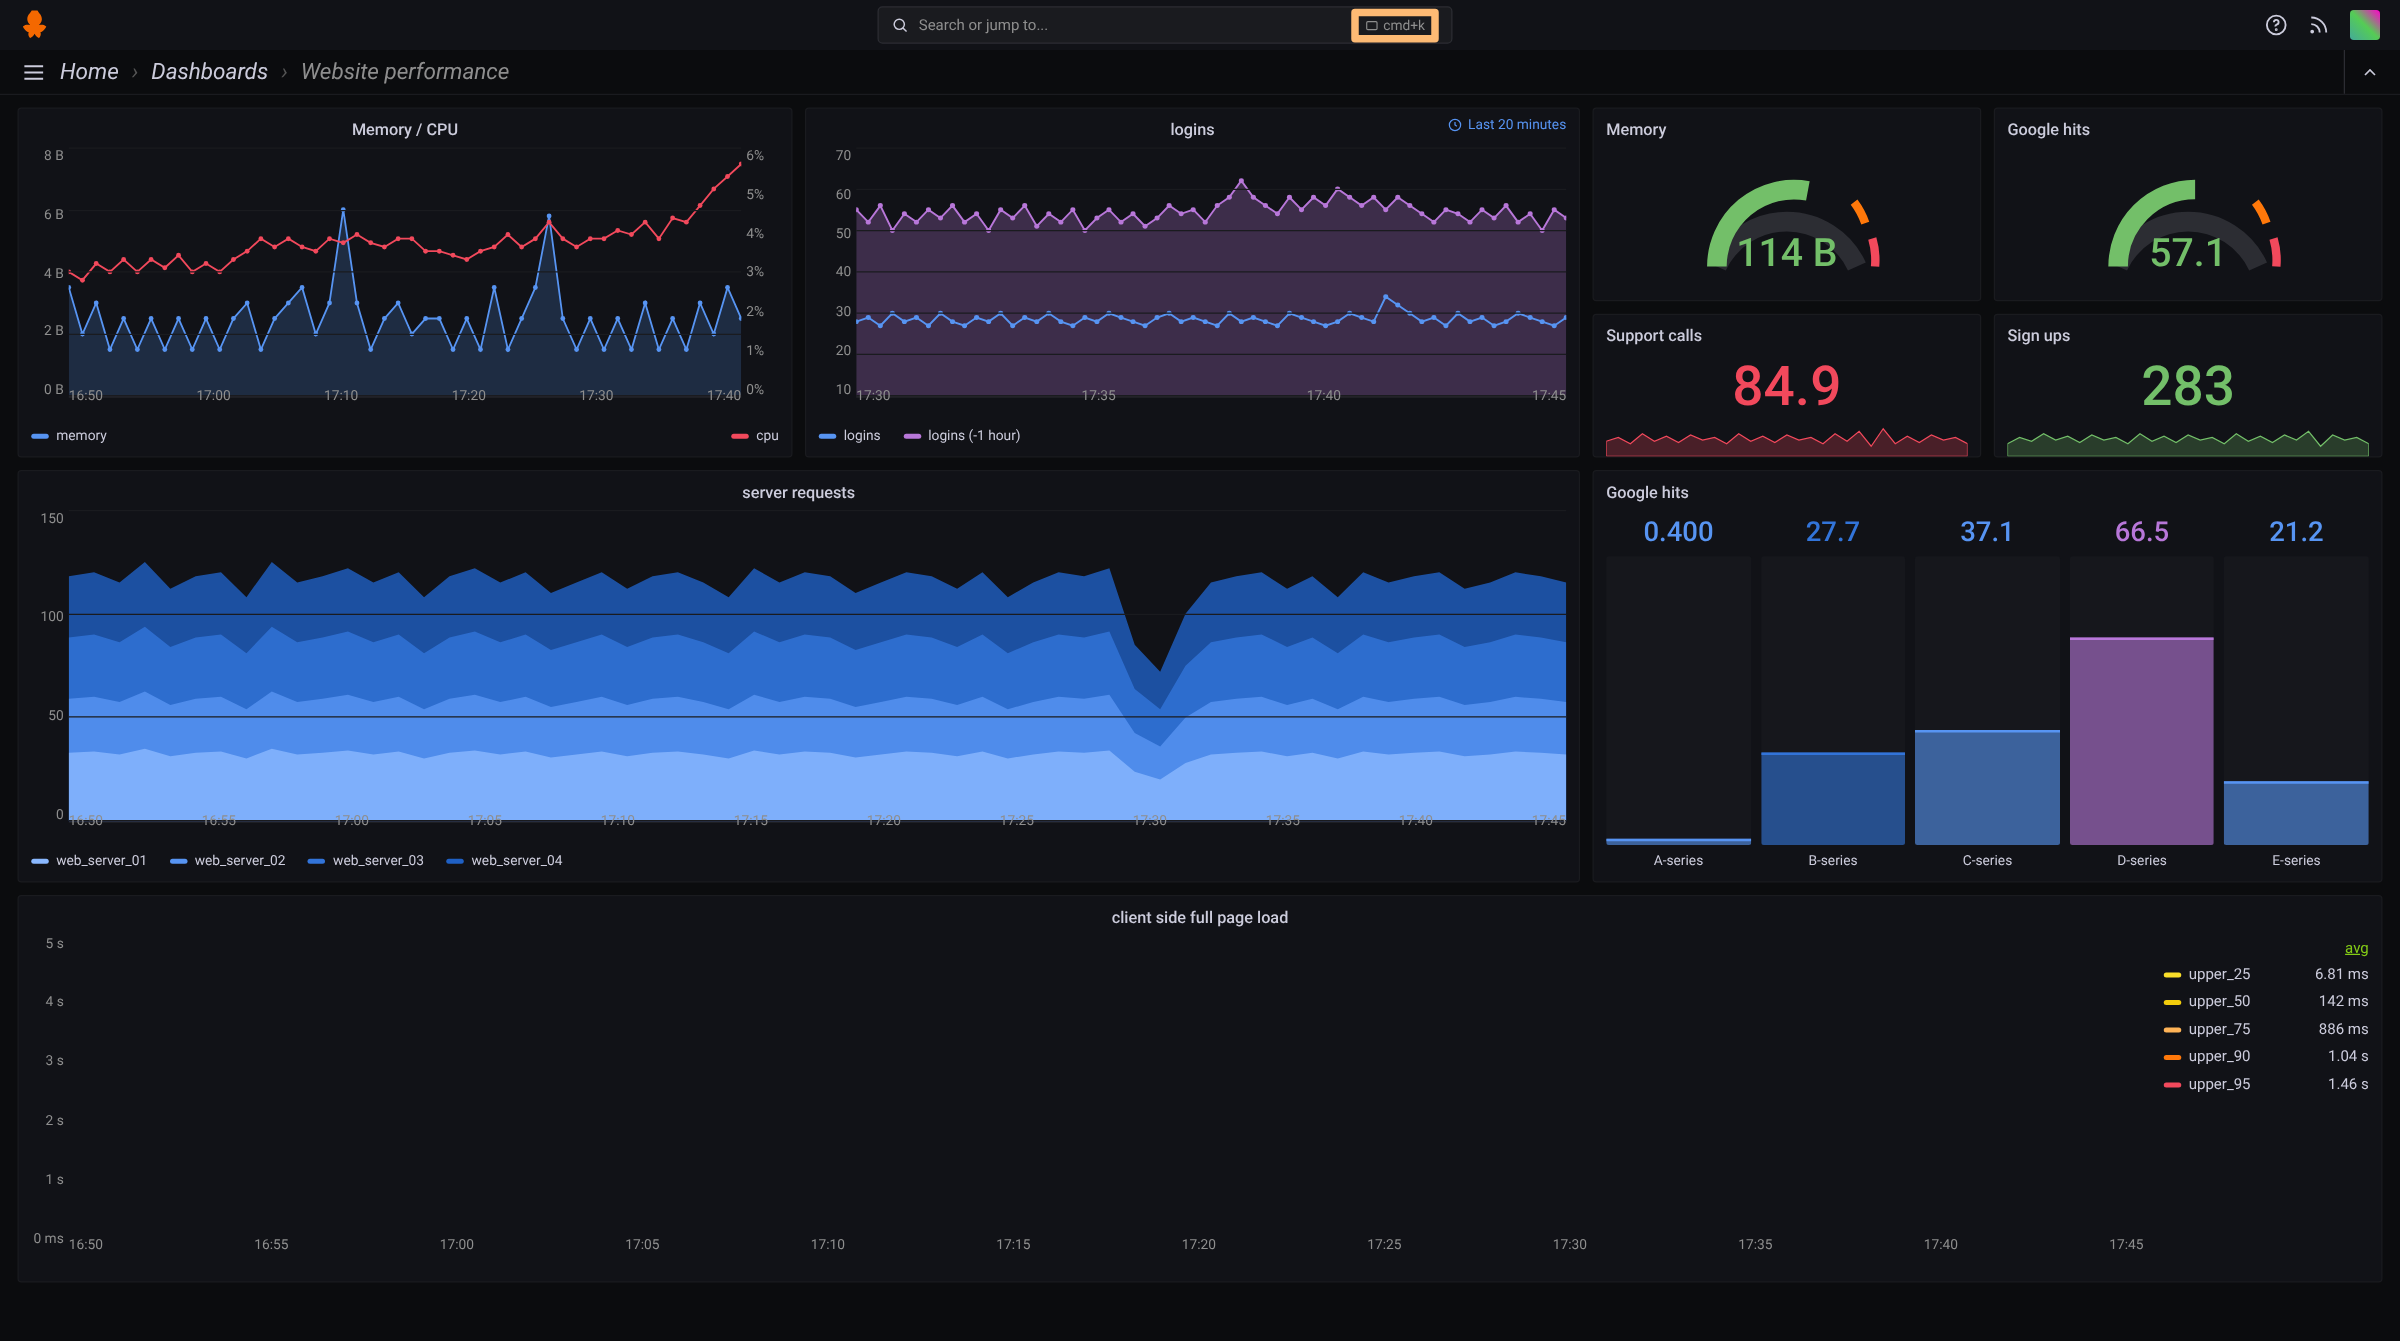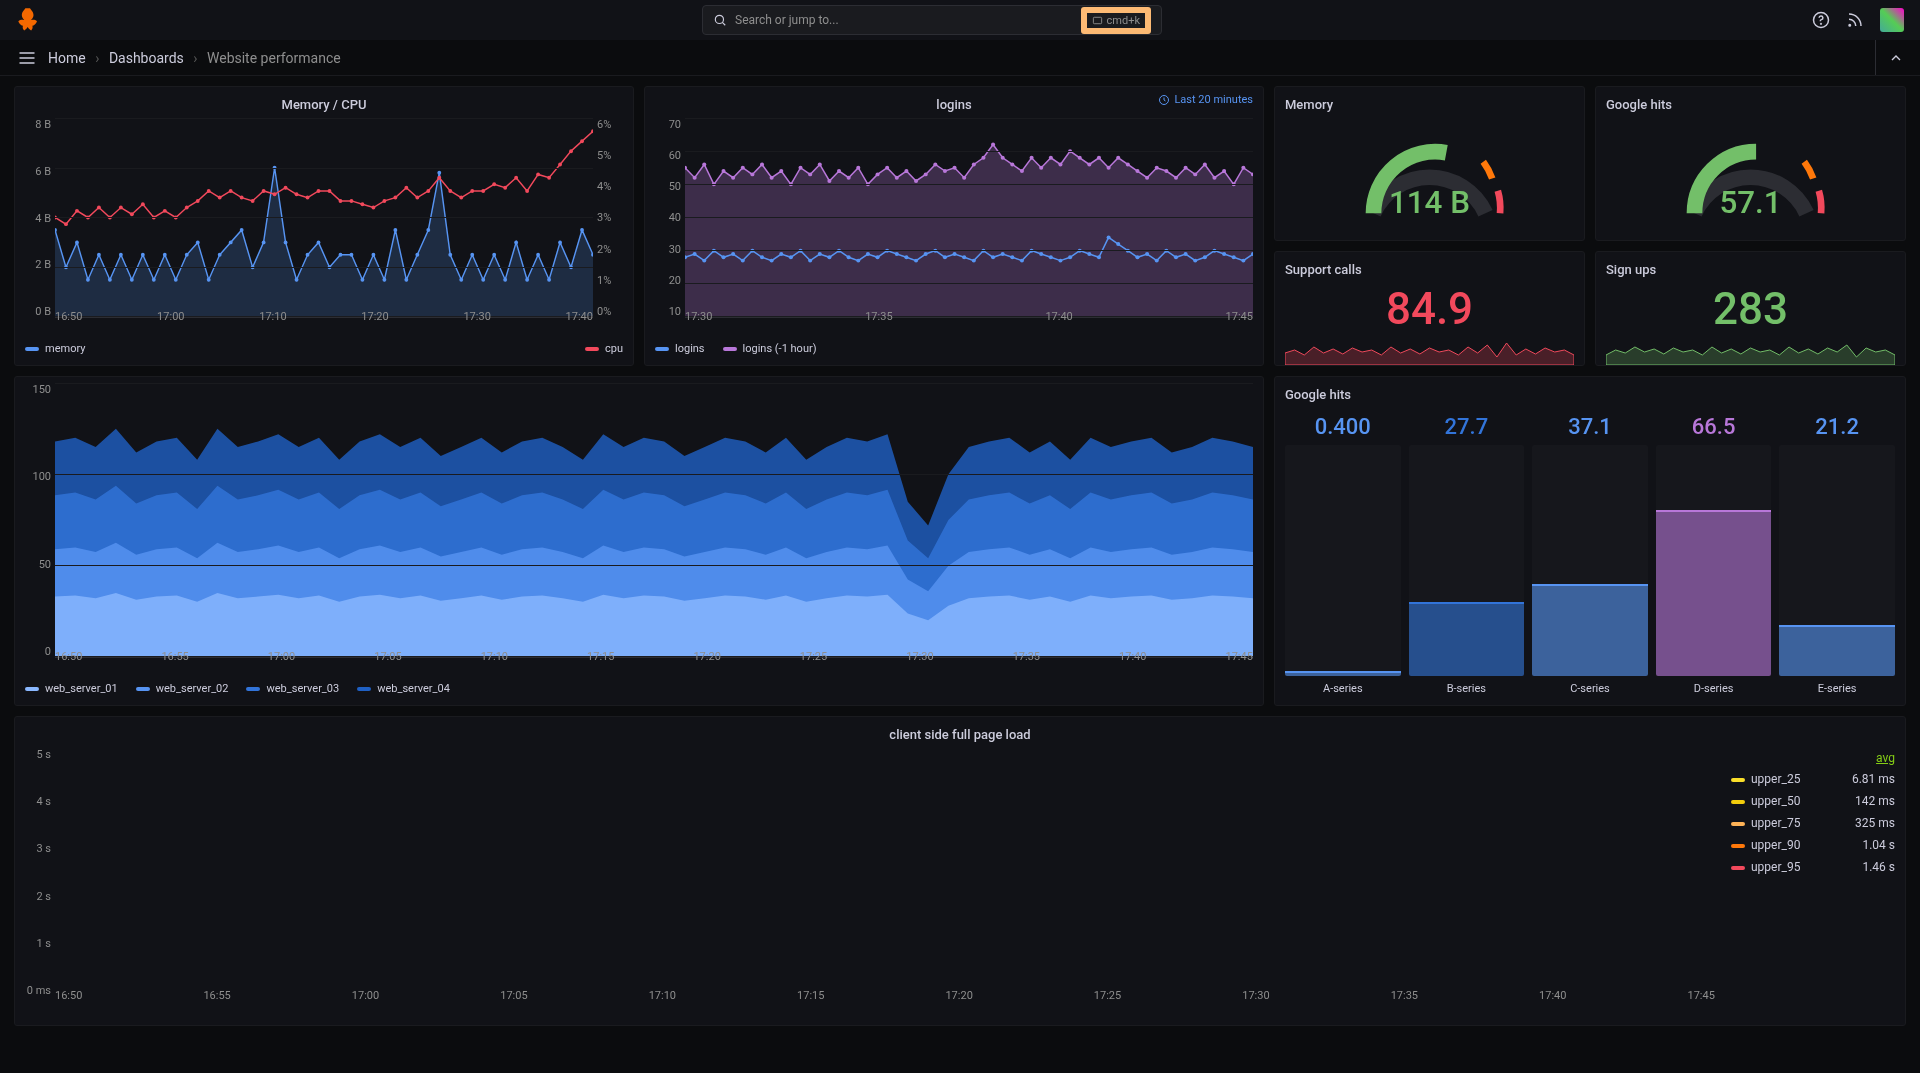--- a/index.html
+++ b/index.html
@@ -6,21 +6,21 @@
 body { font-family:-apple-system,BlinkMacSystemFont,'Segoe UI',Roboto,sans-serif; background:#0b0c0e; color:#ccccdc; font-size:12px; width:1920px; height:1073px; overflow:hidden; }
 .topbar { height:40px; display:flex; align-items:center; padding:0 16px; background:#111217; }
 .logo { width:28px; height:28px; margin-right:8px; }
 .search { flex:0 0 460px; margin:0 auto; height:30px; background:#1a1b1f; border:1px solid #2c2d33; border-radius:4px; display:flex; align-items:center; padding:0 10px; color:#8e8e8e; gap:8px; }
 .search-kbd { margin-left:auto; border:6px solid #fdba74; padding:1px 5px; border-radius:3px; font-size:11px; display:flex; align-items:center; gap:4px; }
 .topicons { display:flex; gap:16px; align-items:center; }
 .icon { display:inline-flex; align-items:center; justify-content:center; color:#ccccdc; }
 .avatar { width:24px; height:24px; background:linear-gradient(45deg,#4a9,#5c5,#f0c); border-radius:3px; }
 .subbar { height:36px; display:flex; align-items:center; padding:0 16px; gap:10px; border-bottom:1px solid #1a1b1f; }
 .burger { width:22px; height:22px; cursor:pointer; }
-.crumb { font-size:14px; color:#ccccdc; }
+.crumb { font-size:18px; color:#ccccdc;font-style:italic; }
 .crumb a { color:#ccccdc; text-decoration:none; }
 .crumb .sep { color:#555; margin:0 6px; }
 .crumb .current { color:#8e8e8e; }
 .chev { margin-left:auto; cursor:pointer; border-left:1px solid #2c2d33; padding-left:12px; height:100%; display:flex; align-items:center; }
 .content { padding:10px 14px; display:flex; flex-direction:column; gap:10px; }
 .row { display:flex; gap:10px; }
 .panel { background:#111217; border:1px solid #1a1b1f; border-radius:3px; padding:6px 10px 10px; position:relative; display:flex; flex-direction:column; }
 .ptitle { text-align:center; font-size:13px; color:#ccccdc; padding:4px 0 6px; font-weight:500; }
 .ptitle.left { text-align:left; }
 .time-badge { position:absolute; top:6px; right:10px; color:#5794f2; font-size:11px; display:flex; align-items:center; gap:4px; }
@@ -493,20 +493,21 @@
           <svg class="spark" viewBox="0 0 300 30" preserveAspectRatio="none">
               <path d="M0 20 L10 15 L20 18 L30 12 L40 17 L50 14 L60 19 L70 13 L80 17 L90 15 L100 20 L110 12 L120 18 L130 14 L140 19 L150 13 L160 17 L170 15 L180 20 L190 12 L200 18 L210 14 L220 19 L230 13 L240 17 L250 10 L260 22 L270 13 L280 17 L290 15 L300 20 L300 30 L0 30 Z" fill="#73bf69" fill-opacity="0.25" stroke="#73bf69" stroke-width="1"></path>
             </svg>
         </div>
       </div>
     </div>
   </div>
 
   <div class="row">
     <div class="panel" style="width:1250px;height:330px">
+      <div class="ptitle">server requests</div>
       <div class="chart">
         <div class="ylabels" id="req-yl">
             <span>150</span>
             <span>100</span>
             <span>50</span>
             <span>0</span>
           </div>
         <div class="plot noright">
             <div class="grid" id="req-grid">
               <div></div>
@@ -765,21 +766,21 @@
                 <tr>
                   <td><span class="leg-dash" style="background: rgb(250, 222, 42);"></span>upper_25</td>
                   <td>6.81 ms</td>
                 </tr>
                 <tr>
                   <td><span class="leg-dash" style="background: rgb(242, 204, 12);"></span>upper_50</td>
                   <td>142 ms</td>
                 </tr>
                 <tr>
                   <td><span class="leg-dash" style="background: rgb(255, 179, 87);"></span>upper_75</td>
-                  <td>325 ms</td>
+                  <td>886 ms</td>
                 </tr>
                 <tr>
                   <td><span class="leg-dash" style="background: rgb(255, 120, 10);"></span>upper_90</td>
                   <td>1.04 s</td>
                 </tr>
                 <tr>
                   <td><span class="leg-dash" style="background: rgb(242, 73, 92);"></span>upper_95</td>
                   <td>1.46 s</td>
                 </tr>
               </tbody>

